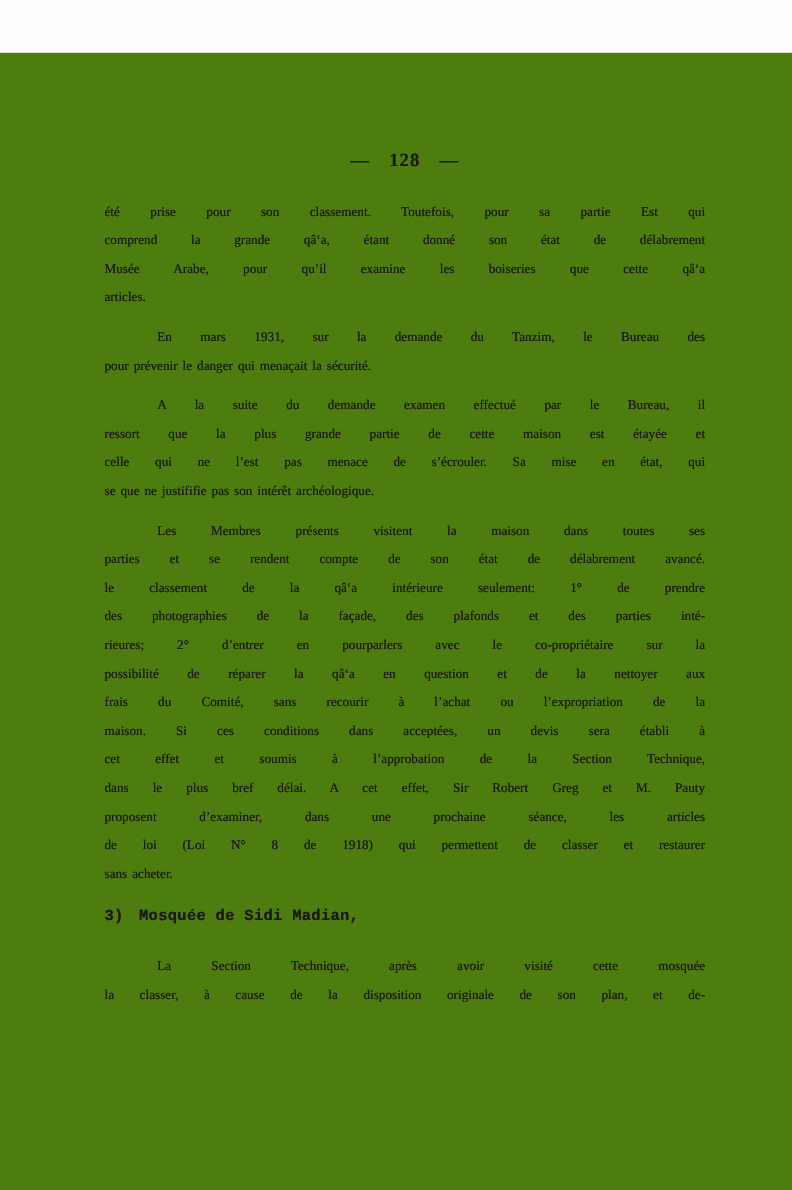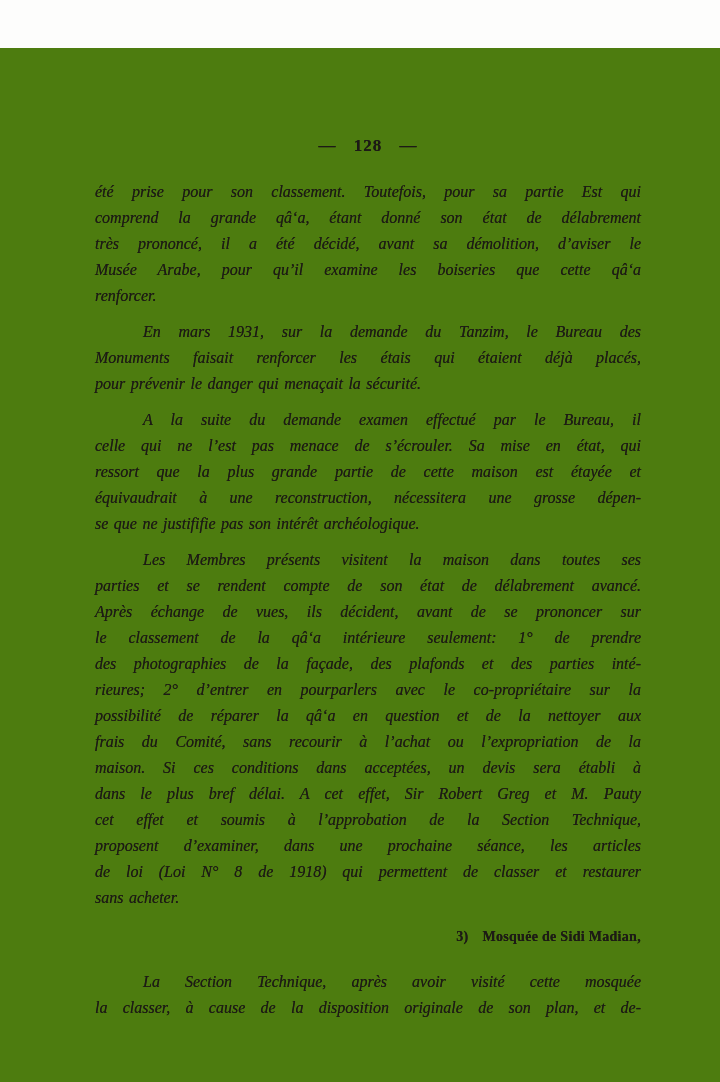--- a/index.html
+++ b/index.html
@@ -24,83 +24,78 @@
   .pageno {
     text-align: center;
     font-size: 17px;
     font-weight: 700;
     letter-spacing: 1px;
     word-spacing: 12px;
     margin-bottom: 23px;
     text-shadow: 0 0 0.5px rgba(20,15,10,0.8);
   }
   .para {
-    font-size: 16px;
+    font-size: 12px;
     line-height: 26px;
     word-spacing: 1.5px;
     text-shadow: 0 0 0.5px rgba(20,15,10,0.75);
-    font-style: italic;
   }
   .para + .para { margin-top: 10px; }
   .line {
     text-align: justify;
     text-align-last: justify;
     white-space: normal;
   }
   .line.last { text-align-last: left; }
   .para.indent .line.first { text-indent: 48px; }
   .heading {
-    text-align: right;
-    font-family: Liberation Serif, serif;
+    text-align: left;
+    font-family: Liberation Mono, monospace;
     font-weight: 700;
     font-size: 14px;
     letter-spacing: 0.3px;
     margin: 18px 0 24px 0;
     text-shadow: 0 0 0.4px rgba(20,15,10,0.8);
   }
   .heading .num { margin-right: 14px; }
 </style>
 </head>
 <body>
 
 <div class="page">
   <div class="content">
     <div class="pageno">— 128 —</div>
     <div>
         <div class="para">
           <div class="line first">été prise pour son classement. Toutefois, pour sa partie Est qui</div>
           <div class="line">comprend la grande qâ‘a, étant donné son état de délabrement</div>
-          <div class="line">très prononcé, il a été décidé, avant sa démolition, d’aviser le</div>
           <div class="line">Musée Arabe, pour qu’il examine les boiseries que cette qâ‘a</div>
-          <div class="line last">renforcer.</div>
+          <div class="line last">articles.</div>
         </div>
         <div class="para indent">
           <div class="line first">En mars 1931, sur la demande du Tanzim, le Bureau des</div>
-          <div class="line">Monuments faisait renforcer les étais qui étaient déjà placés,</div>
           <div class="line last">pour prévenir le danger qui menaçait la sécurité.</div>
         </div>
         <div class="para indent">
           <div class="line first">A la suite du demande examen effectué par le Bureau, il</div>
+          <div class="line">ressort que la plus grande partie de cette maison est étayée et</div>
           <div class="line">celle qui ne l’est pas menace de s’écrouler. Sa mise en état, qui</div>
-          <div class="line">ressort que la plus grande partie de cette maison est étayée et</div>
-          <div class="line">équivaudrait à une reconstruction, nécessitera une grosse dépen-</div>
           <div class="line last">se que ne justififie pas son intérêt archéologique.</div>
         </div>
         <div class="para indent">
           <div class="line first">Les Membres présents visitent la maison dans toutes ses</div>
           <div class="line">parties et se rendent compte de son état de délabrement avancé.</div>
-          <div class="line">Après échange de vues, ils décident, avant de se prononcer sur</div>
           <div class="line">le classement de la qâ‘a intérieure seulement: 1° de prendre</div>
           <div class="line">des photographies de la façade, des plafonds et des parties inté-</div>
           <div class="line">rieures; 2° d’entrer en pourparlers avec le co-propriétaire sur la</div>
           <div class="line">possibilité de réparer la qâ‘a en question et de la nettoyer aux</div>
           <div class="line">frais du Comité, sans recourir à l’achat ou l’expropriation de la</div>
           <div class="line">maison. Si ces conditions dans acceptées, un devis sera établi à</div>
+          <div class="line">cet effet et soumis à l’approbation de la Section Technique,</div>
           <div class="line">dans le plus bref délai. A cet effet, Sir Robert Greg et M. Pauty</div>
-          <div class="line">cet effet et soumis à l’approbation de la Section Technique,</div>
           <div class="line">proposent d’examiner, dans une prochaine séance, les articles</div>
           <div class="line">de loi (Loi N° 8 de 1918) qui permettent de classer et restaurer</div>
           <div class="line last">sans acheter.</div>
         </div>
         <div class="heading"><span class="num">3)</span><span>Mosquée de Sidi Madian,</span></div>
         <div class="para indent">
           <div class="line first">La Section Technique, après avoir visité cette mosquée</div>
           <div class="line">la classer, à cause de la disposition originale de son plan, et de-</div>
         </div>
       </div>

